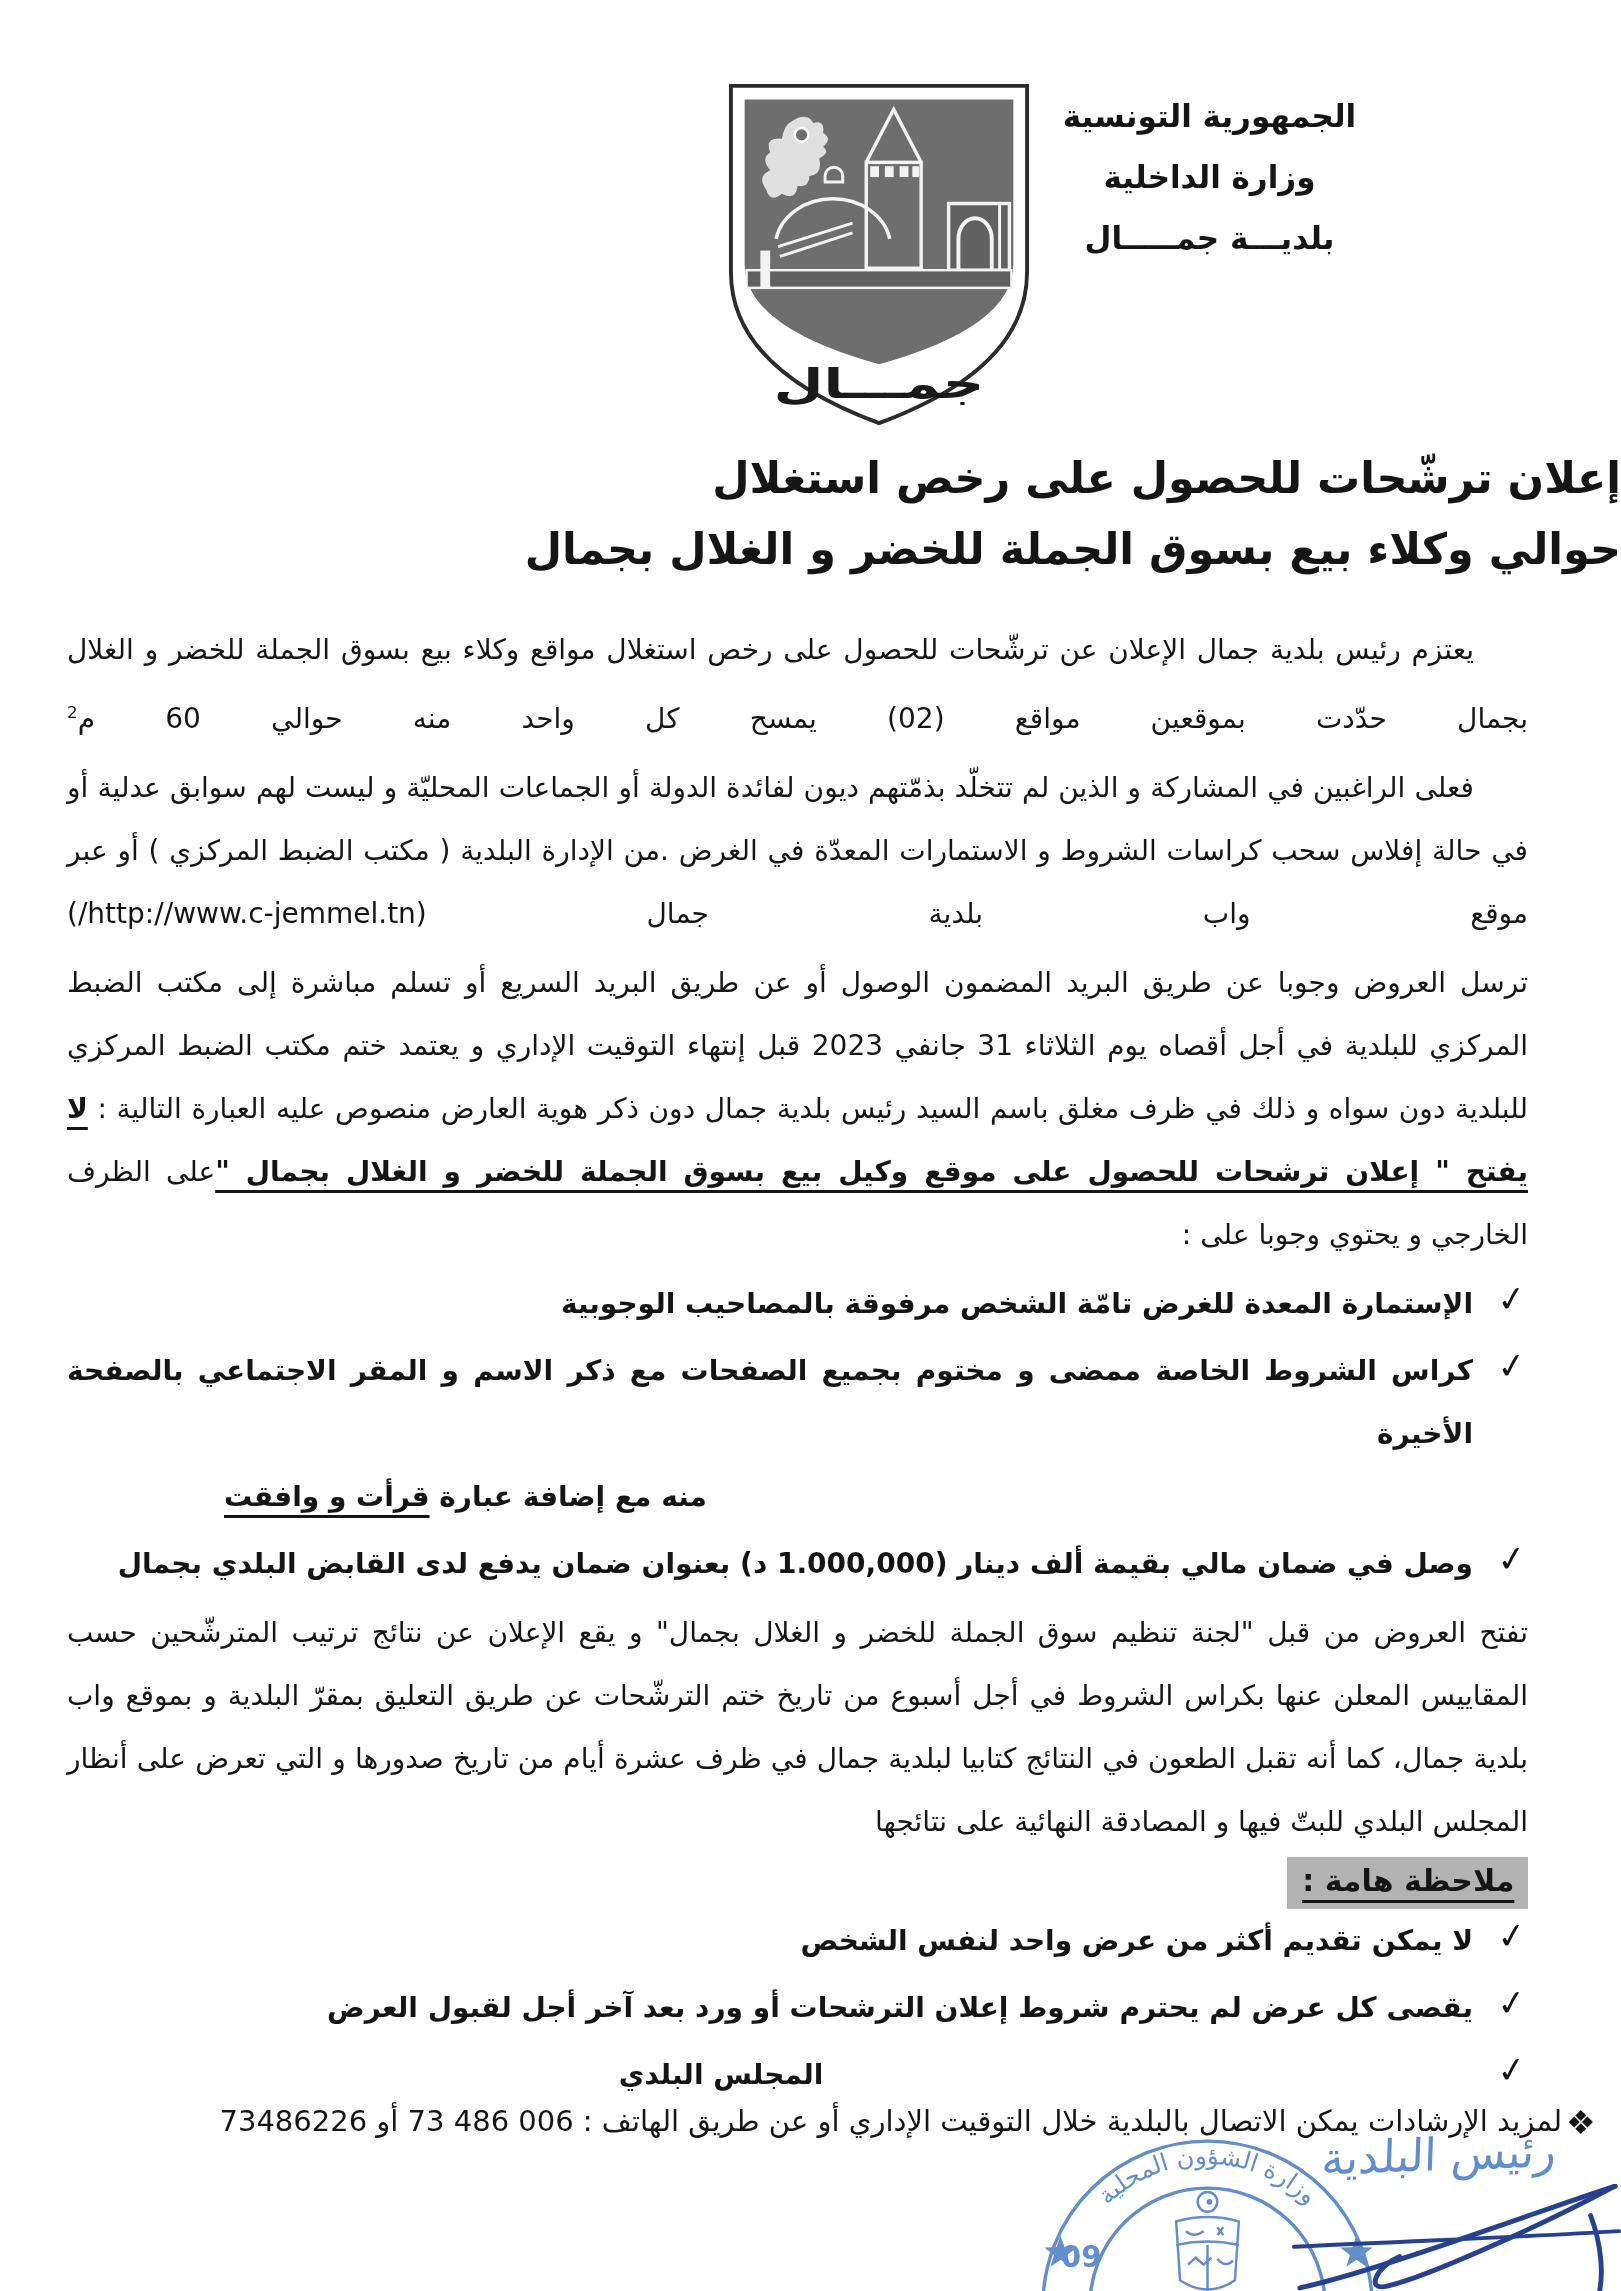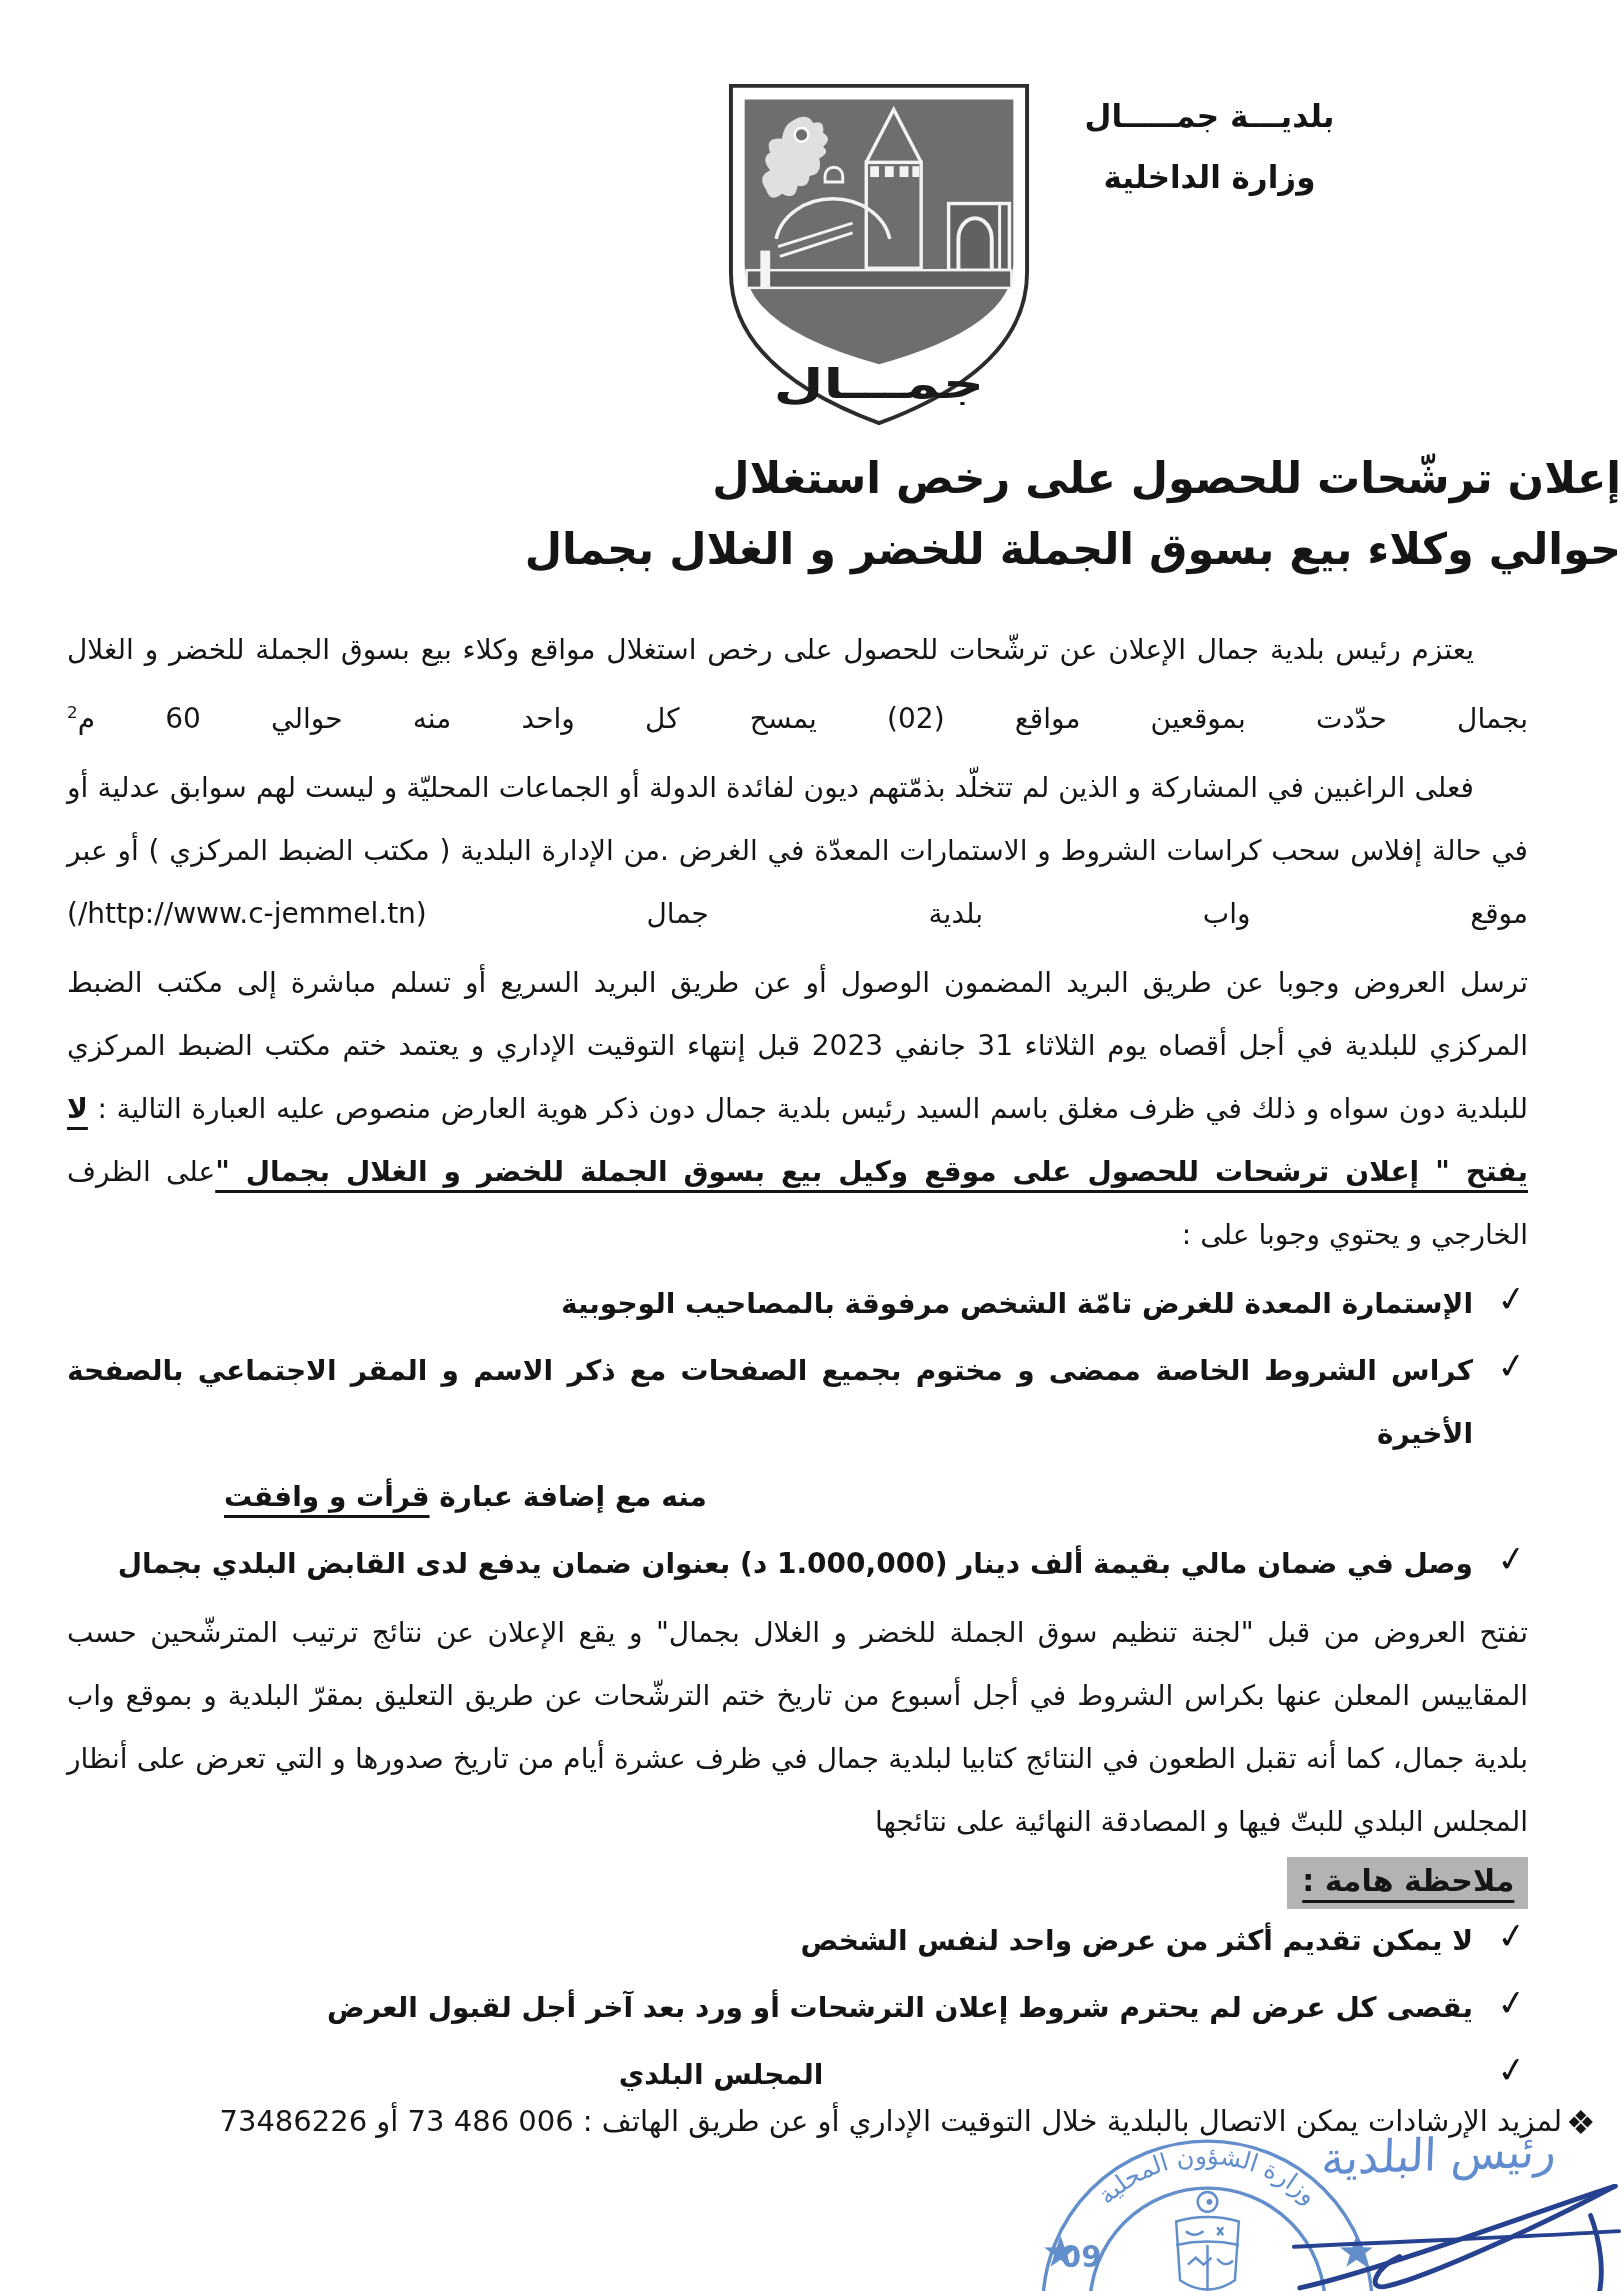--- a/index.html
+++ b/index.html
@@ -65,22 +65,23 @@
     color:#5483cb;font-size:45px;transform:rotate(-2deg) skewX(-4deg);
     opacity:.92;white-space:nowrap;
   }
 </style>
 </head>
 <body>
 
 <div class="page">
 
   <div class="header-text">
+    <div>الجمهورية التونسية</div>
+    <div>وزارة الداخلية</div>
     <div>بلديـــة جمـــــال</div>
-    <div>وزارة الداخلية</div>
   </div>
 
   <div class="emblem">
     <svg width="316" height="353" viewBox="0 0 322 360" xmlns="http://www.w3.org/2000/svg">
       <path d="M10,8 H312 V198 Q312,296 161,352 Q10,296 10,198 Z" fill="#ffffff" stroke="#2c2c2c" stroke-width="4"></path>
       <path d="M24,22 H298 V190 Q298,254 161,292 Q24,254 24,190 Z" fill="#6e6e6e"></path>
 
       <g transform="translate(-12,2)">
         <path d="M84,42 q16,-10 22,2 q12,-4 10,10 q10,6 0,14 q8,6 -4,12 q4,16 -10,18 q0,12 -12,10 q-2,16 -16,8 q-12,10 -16,-4 q-10,-14 4,-20 q-10,-12 0,-18 q-6,-16 12,-14 q2,-14 10,-18 z" fill="#e9e9e9" opacity="0.92"></path>
         <circle cx="94" cy="56" r="7" fill="#6e6e6e" stroke="#ffffff" stroke-width="2.5"></circle>

